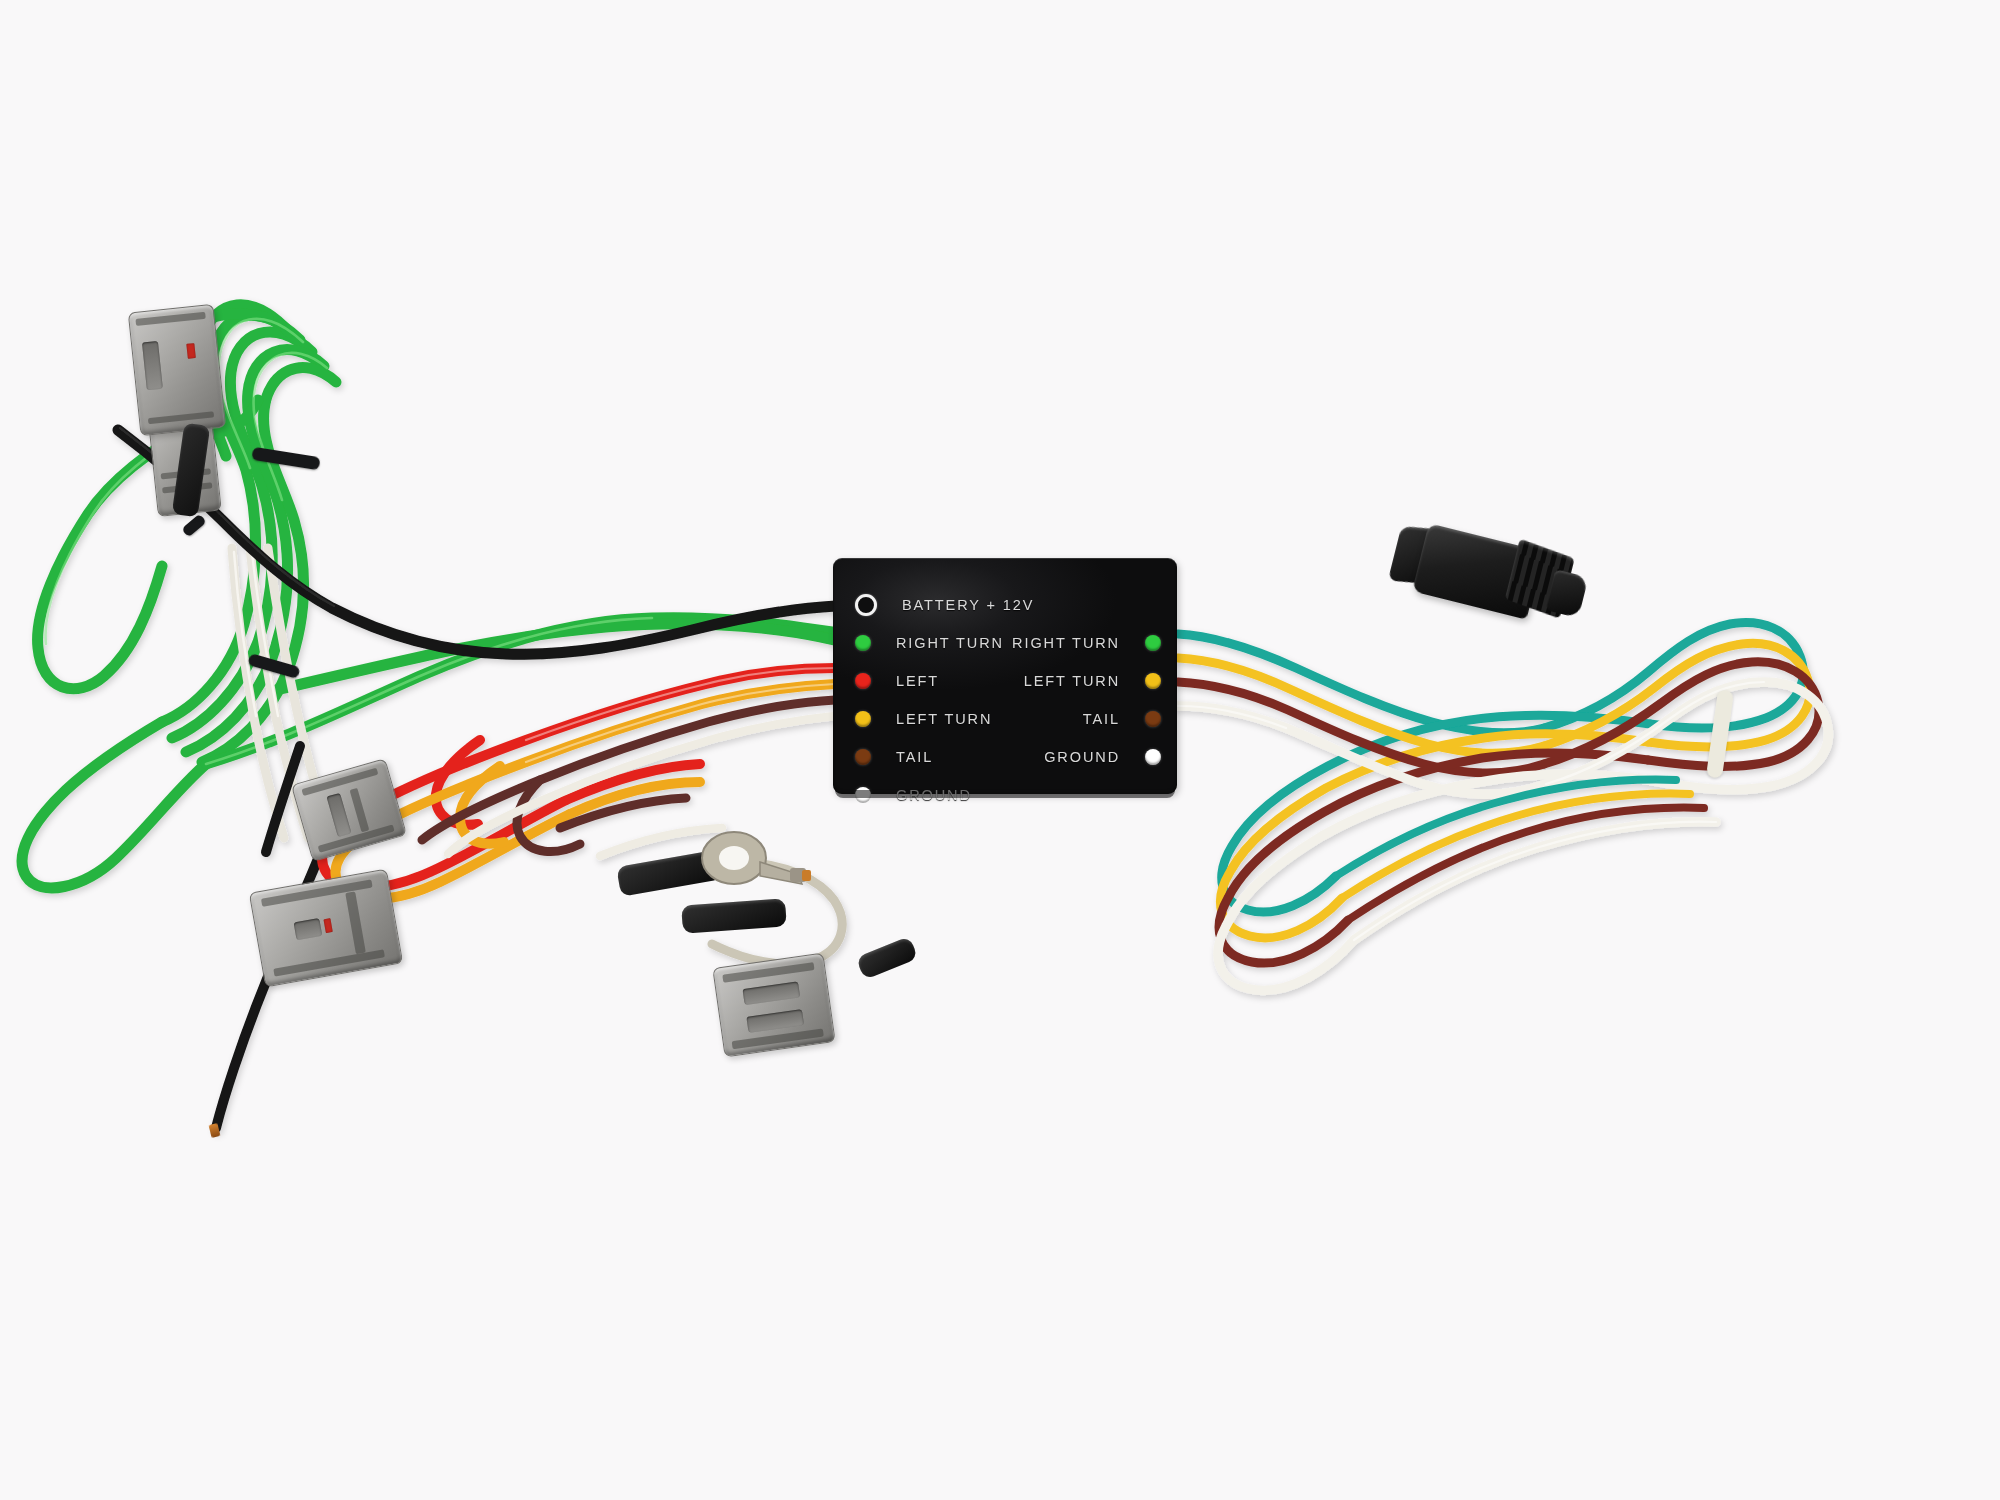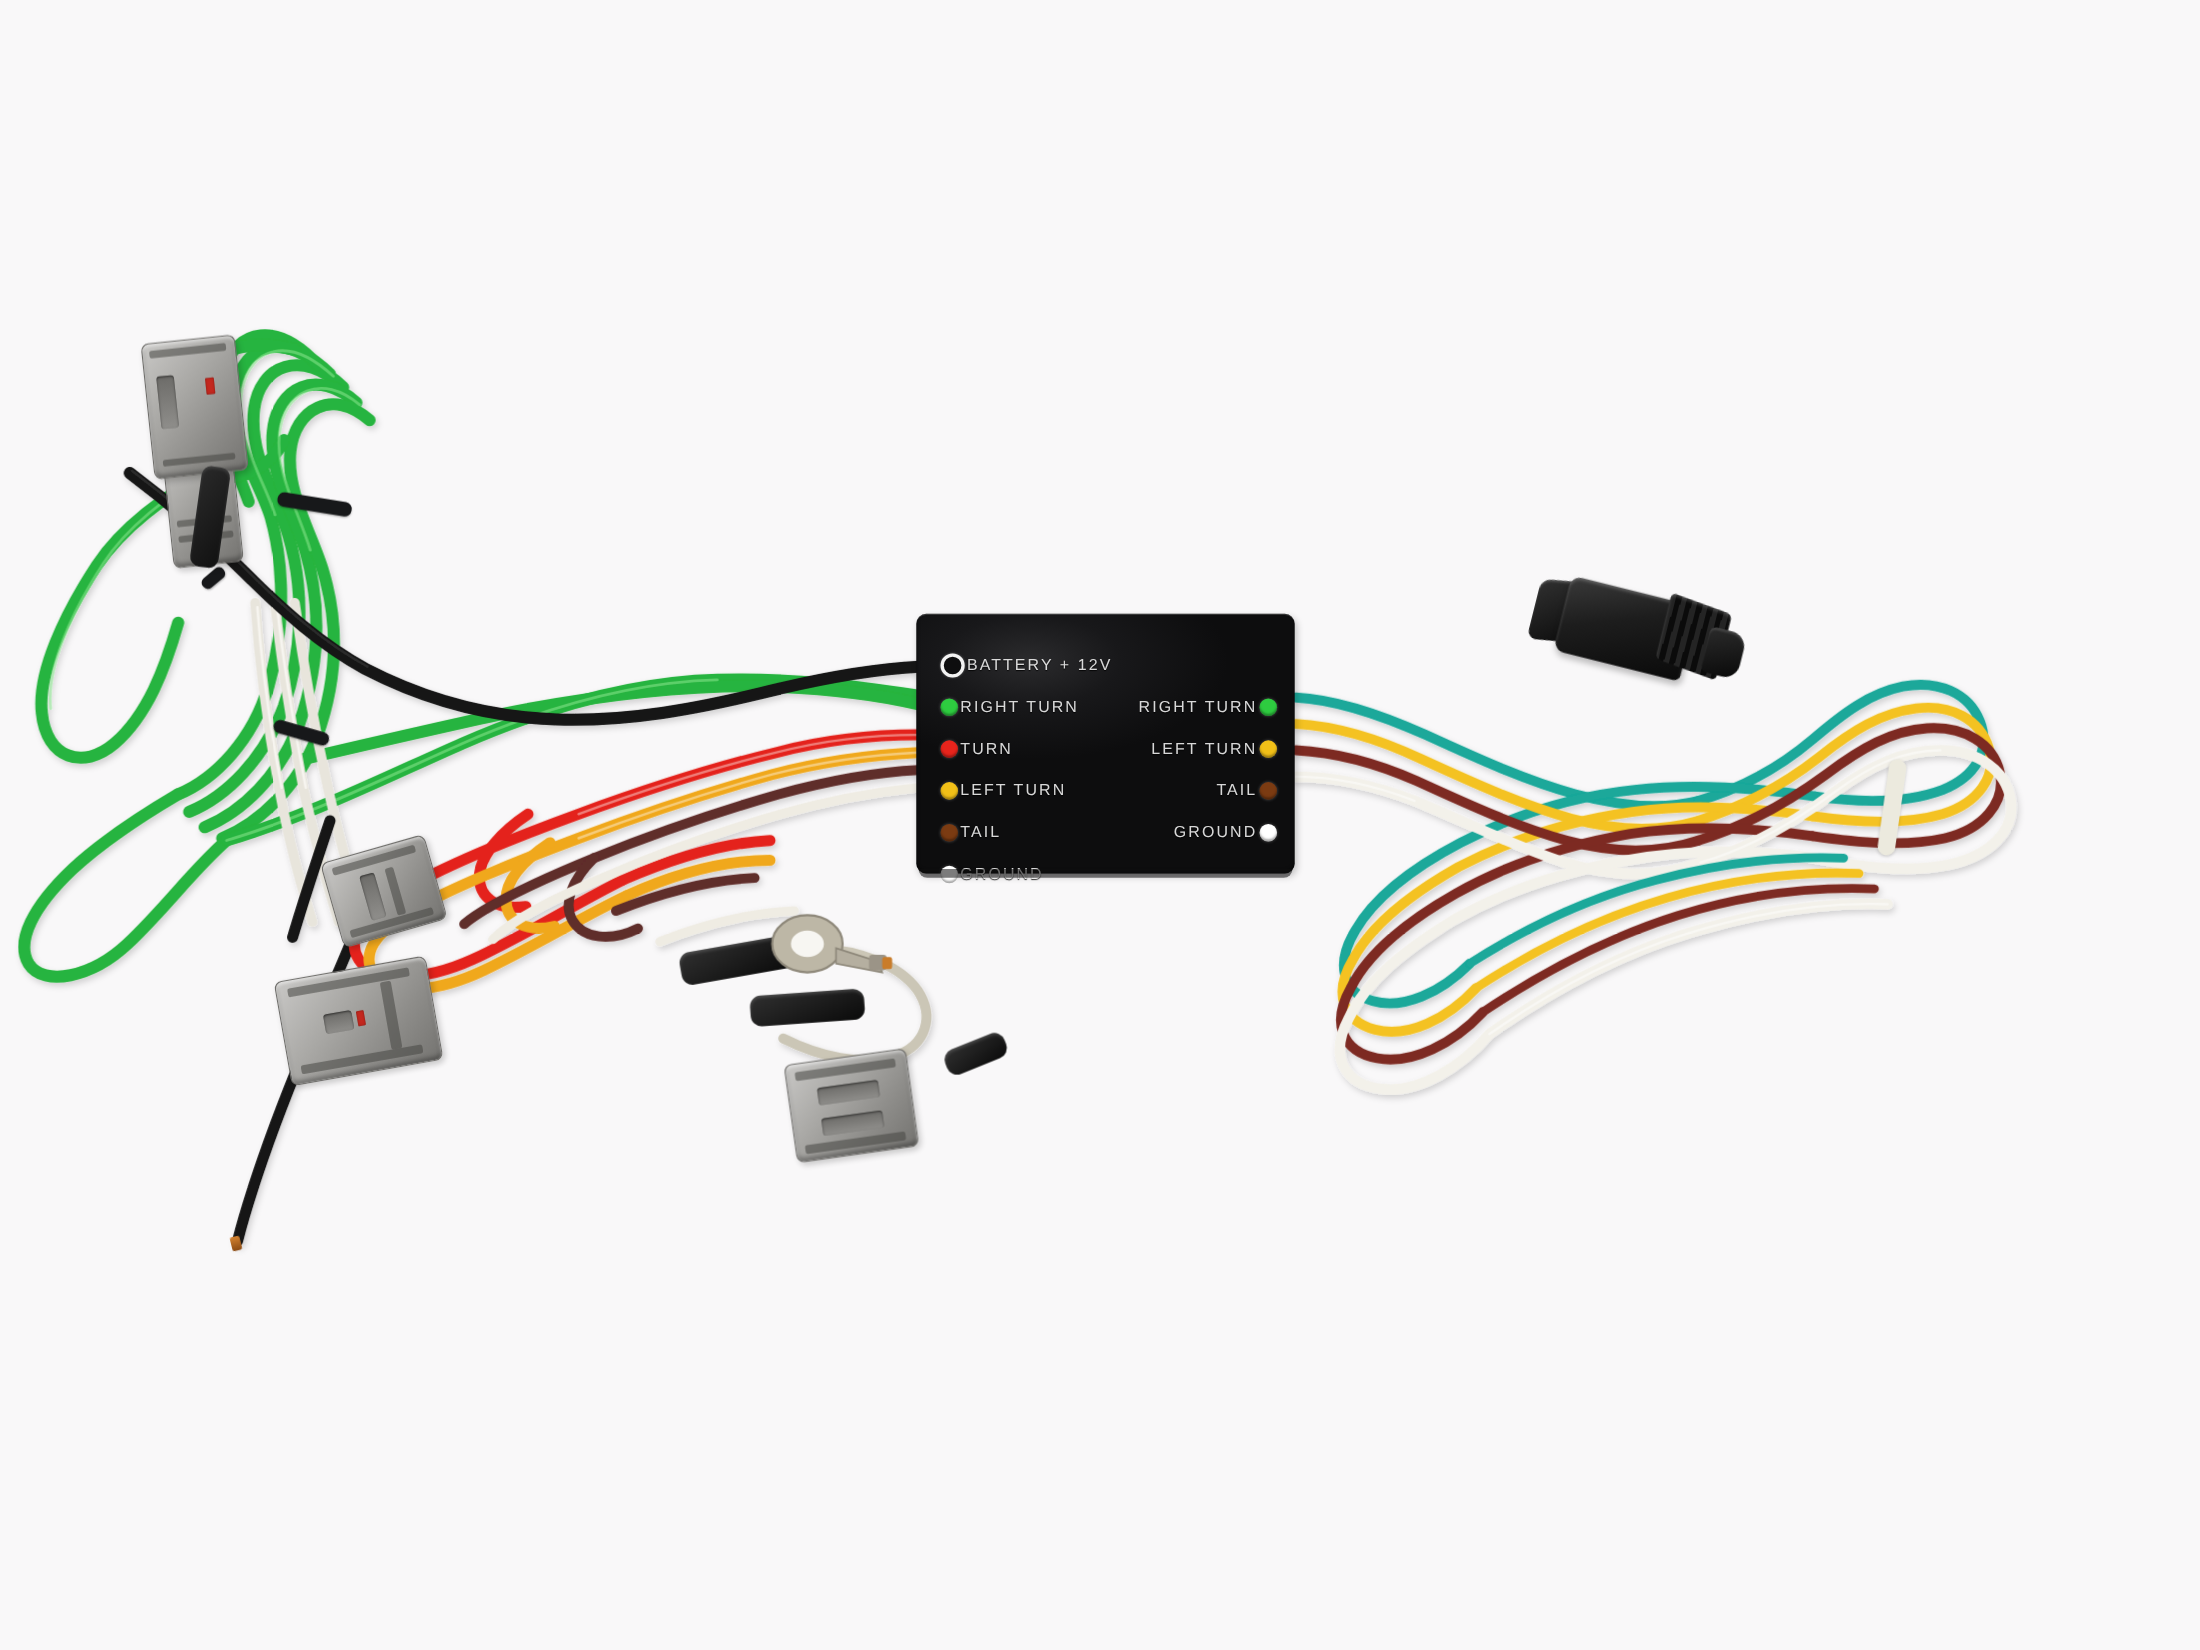--- a/index.html
+++ b/index.html
@@ -52,21 +52,21 @@
     display: flex;
     flex-direction: column;
   }
   .mod-col.left  { left: 22px;  top: 28px;  align-items: flex-start; }
   .mod-col.right { right: 16px; top: 66px;  align-items: flex-end; }
 
   .pinrow {
     display: flex;
     align-items: center;
     height: 38px;
-    gap: 2px;
+    gap: 25px;
   }
   .mod-col.right .pinrow { flex-direction: row-reverse; }
 
   .led {
     width: 16px;
     height: 16px;
     border-radius: 50%;
     flex: 0 0 auto;
     box-shadow: inset 0 -2px 2px rgba(0,0,0,.35), 0 0 3px rgba(255,255,255,.28);
   }
@@ -388,21 +388,21 @@
         <span class="pin-label">BATTERY + 12V</span>
       </div>
 
       <div class="pinrow">
         <span class="led" style="background:#2ecc40"></span>
         <span class="pin-label">RIGHT TURN</span>
       </div>
 
       <div class="pinrow">
         <span class="led" style="background:#e8241c"></span>
-        <span class="pin-label">TURN</span>
+        <span class="pin-label">LEFT</span>
       </div>
 
       <div class="pinrow">
         <span class="led" style="background:#f2c018"></span>
         <span class="pin-label">LEFT TURN</span>
       </div>
 
       <div class="pinrow">
         <span class="led" style="background:#7b3b12"></span>
         <span class="pin-label">TAIL</span>

